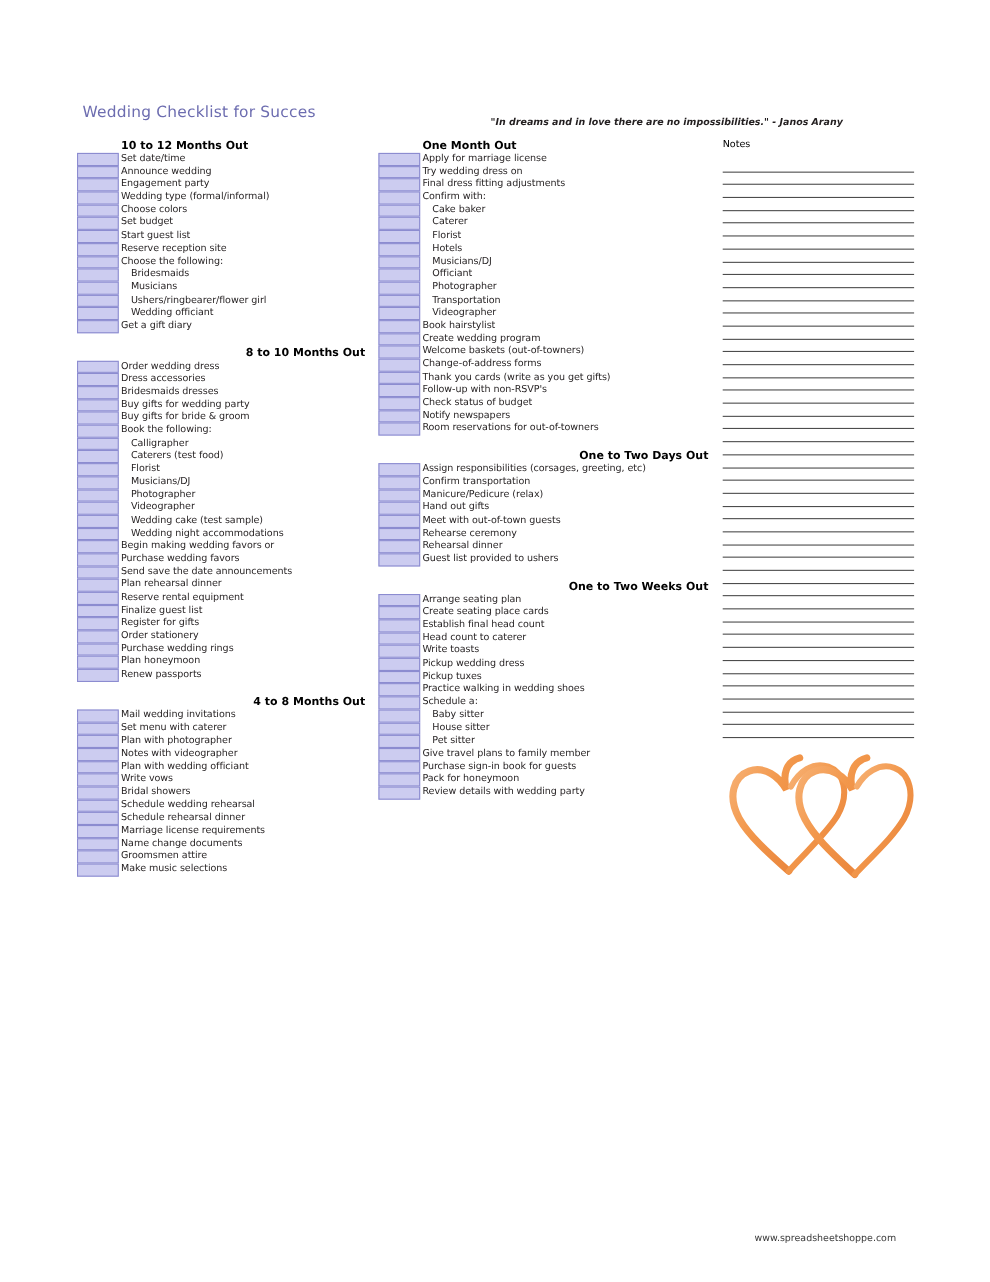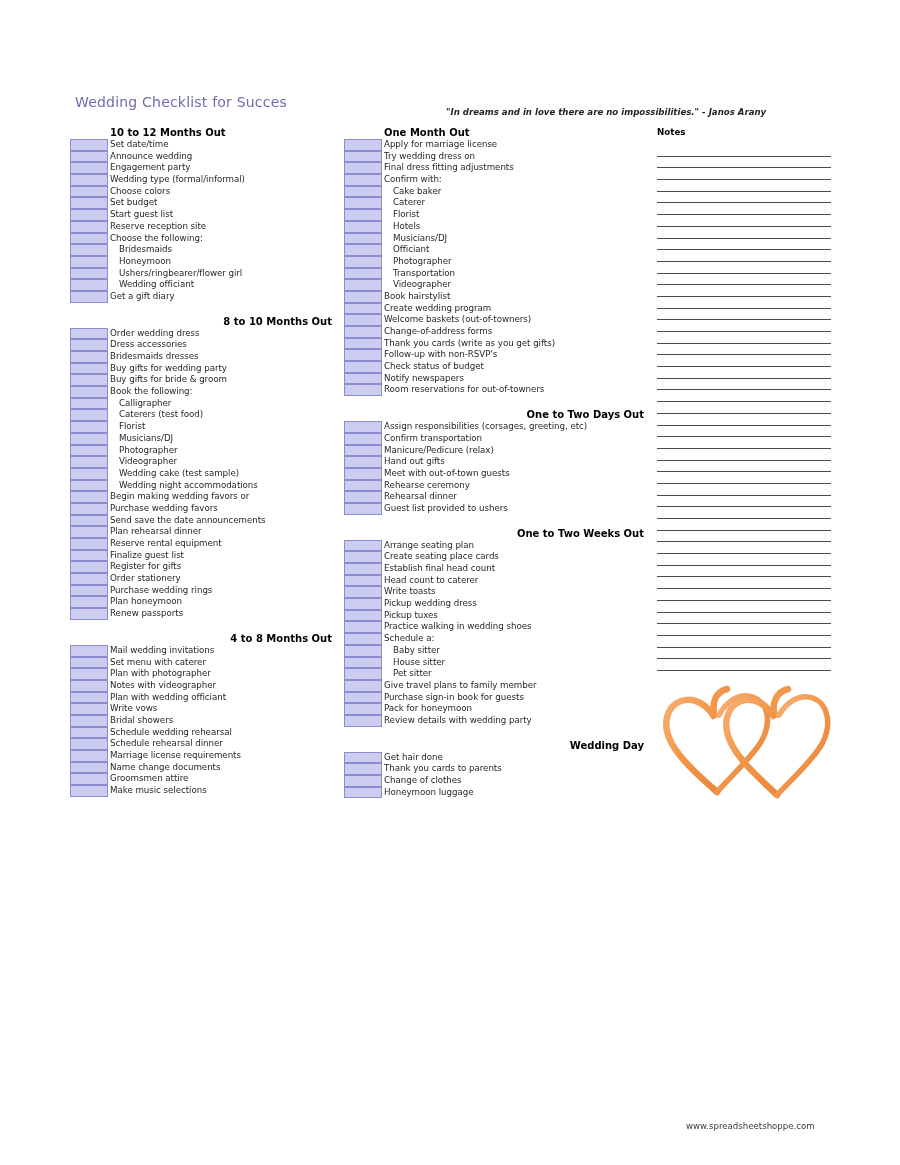--- a/index.html
+++ b/index.html
@@ -79,21 +79,21 @@
     line-height: 11.7px;
     white-space: nowrap;
     color: #231f20;
     letter-spacing: -0.05px;
   }
   .row-label.indent { padding-left: 9px; }
 
   
   .notes-head {
     font-size: 8.7px;
-    font-weight: bold;
+    font-weight: normal;
     color: #000000;
     height: 13px;
     line-height: 13px;
   }
   .notes-lines { padding-top: 6px; }
   .notes-line {
     height: 11.7px;
     box-sizing: border-box;
     border-bottom: 1.3px solid #4c4c4c;
     width: 174px;
@@ -162,21 +162,21 @@
       <div class="row">
         <div class="checkbox"></div>
         <div class="row-label">Choose the following:</div>
       </div>
       <div class="row">
         <div class="checkbox"></div>
         <div class="row-label indent">Bridesmaids</div>
       </div>
       <div class="row">
         <div class="checkbox"></div>
-        <div class="row-label indent">Honeymoon</div>
+        <div class="row-label indent">Musicians</div>
       </div>
       <div class="row">
         <div class="checkbox"></div>
         <div class="row-label indent">Ushers/ringbearer/flower girl</div>
       </div>
       <div class="row">
         <div class="checkbox"></div>
         <div class="row-label indent">Wedding officiant</div>
       </div>
       <div class="row">
@@ -528,39 +528,20 @@
         <div class="checkbox"></div>
         <div class="row-label">Purchase sign-in book for guests</div>
       </div>
       <div class="row">
         <div class="checkbox"></div>
         <div class="row-label">Pack for honeymoon</div>
       </div>
       <div class="row">
         <div class="checkbox"></div>
         <div class="row-label">Review details with wedding party</div>
-      </div>
-    </div>
-    <div class="section">
-      <div class="section-head">Wedding Day</div>
-      <div class="row">
-        <div class="checkbox"></div>
-        <div class="row-label">Get hair done</div>
-      </div>
-      <div class="row">
-        <div class="checkbox"></div>
-        <div class="row-label">Thank you cards to parents</div>
-      </div>
-      <div class="row">
-        <div class="checkbox"></div>
-        <div class="row-label">Change of clothes</div>
-      </div>
-      <div class="row">
-        <div class="checkbox"></div>
-        <div class="row-label">Honeymoon luggage</div>
       </div>
     </div>
   </div>
 
 <div class="col col-3">
   <div class="notes-head">Notes</div>
   <div class="notes-lines" id="notes-lines">
       <div class="notes-line"></div>
       <div class="notes-line"></div>
       <div class="notes-line"></div>

